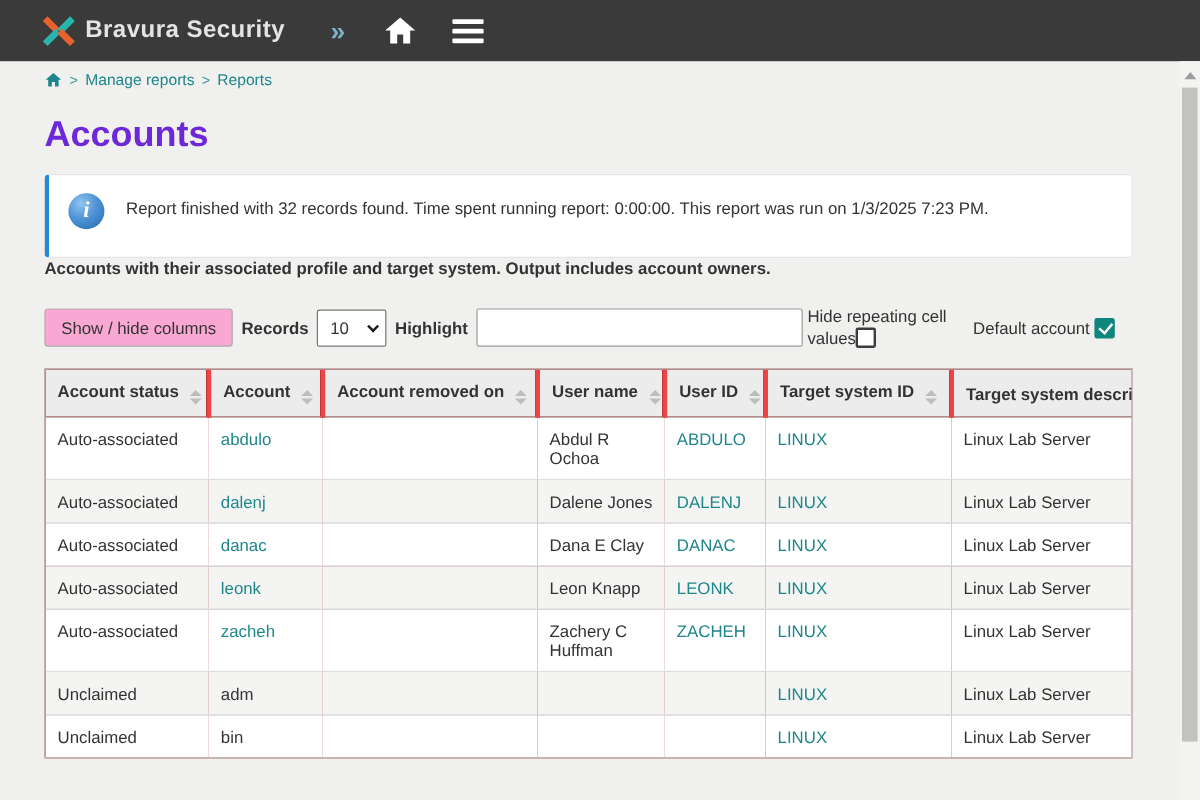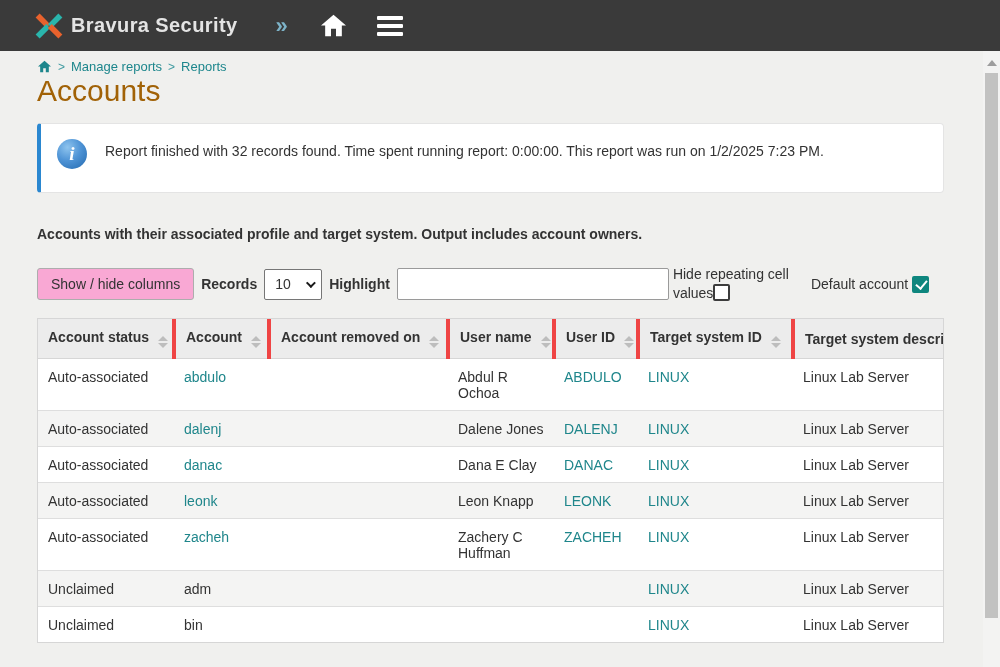--- a/index.html
+++ b/index.html
@@ -26,35 +26,35 @@
   .hamburger { margin-left:30px; display:flex; flex-direction:column; gap:4px; }
   .hamburger span { width:26px; height:4px; background:#fff; border-radius:1px; }
   .nav-right .nav-ico { margin-left:26px; }
   .caret { width:0; height:0; border-left:5px solid transparent; border-right:5px solid transparent; border-top:6px solid #fff; margin-left:5px; }
   .user-name { font-size:15px; color:#f0f0f0; margin-left:6px; }
   
   .main { padding:8px 0 0 37px; width:944px; }
   .breadcrumb { font-size:13px; display:flex; align-items:center; gap:6px; color:#1d868c; }
   .breadcrumb a { color:#1d868c; text-decoration:none; cursor:pointer; }
   .crumb-sep { color:#3f9aa0; font-size:12px; }
-  h1.page-title { font-size:30px; font-weight:400; color:#a16207; }
+  h1.page-title { font-size:30px; font-weight:700; color:#6d28d9; margin-top:22px; }
   .alert {
     margin-top:15px; background:#fff; border:1px solid #e4e4e4;
     border-left:4px solid #2a87d0; border-radius:4px;
     padding:15px 16px 15px 16px; display:flex; gap:18px; align-items:flex-start;
     width:907px; min-height:70px;
   }
   .info-ico {
     width:30px; height:30px; border-radius:50%; flex:0 0 30px;
     background:radial-gradient(circle at 35% 28%, #8ec4ee 0%, #4f94d6 45%, #2268ae 100%);
     color:#fff; font-family:"Liberation Serif", serif; font-style:italic; font-weight:bold;
     font-size:19px; display:flex; align-items:center; justify-content:center;
   }
   .alert-text { line-height:1.55; padding-top:2px; max-width:812px; }
-  .description { margin-top:33px; font-weight:bold; color:#333; }
+  .description { font-weight:bold; color:#333; }
   
   .controls { margin-top:24px; display:flex; align-items:center; }
   .btn {
     background:#f9a8d4; border:1px solid #adadad; border-radius:3px;
     padding:7px 13px; font-size:14px; color:#333; cursor:pointer;
     font-family:"Liberation Sans", sans-serif;
   }
   .ctl-label { margin:0 7px;font-weight:bold; }
   .select {
     background:#fff; border:1px solid #767676; border-radius:2px;
@@ -154,21 +154,21 @@
     <span class="crumb-sep">&gt;</span>
     <a>Manage reports</a>
     <span class="crumb-sep">&gt;</span>
     <a>Reports</a>
   </div>
 
   <h1 class="page-title">Accounts</h1>
 
   <div class="alert">
     <div class="info-ico">i</div>
-    <div class="alert-text">Report finished with 32 records found. Time spent running report: 0:00:00. This report was run on 1/2/2025 7:23 PM.</div>
+    <div class="alert-text">Report finished with 32 records found. Time spent running report: 0:00:00. This report was run on 1/3/2025 7:23 PM.</div>
   </div>
 
   <div class="description">Accounts with their associated profile and target system. Output includes account owners.</div>
 
   <div class="controls">
     <button class="btn">Show / hide columns</button>
     <span class="ctl-label">Records</span>
     <div class="select">
       <span>10</span>
       <span class="chev"></span>

